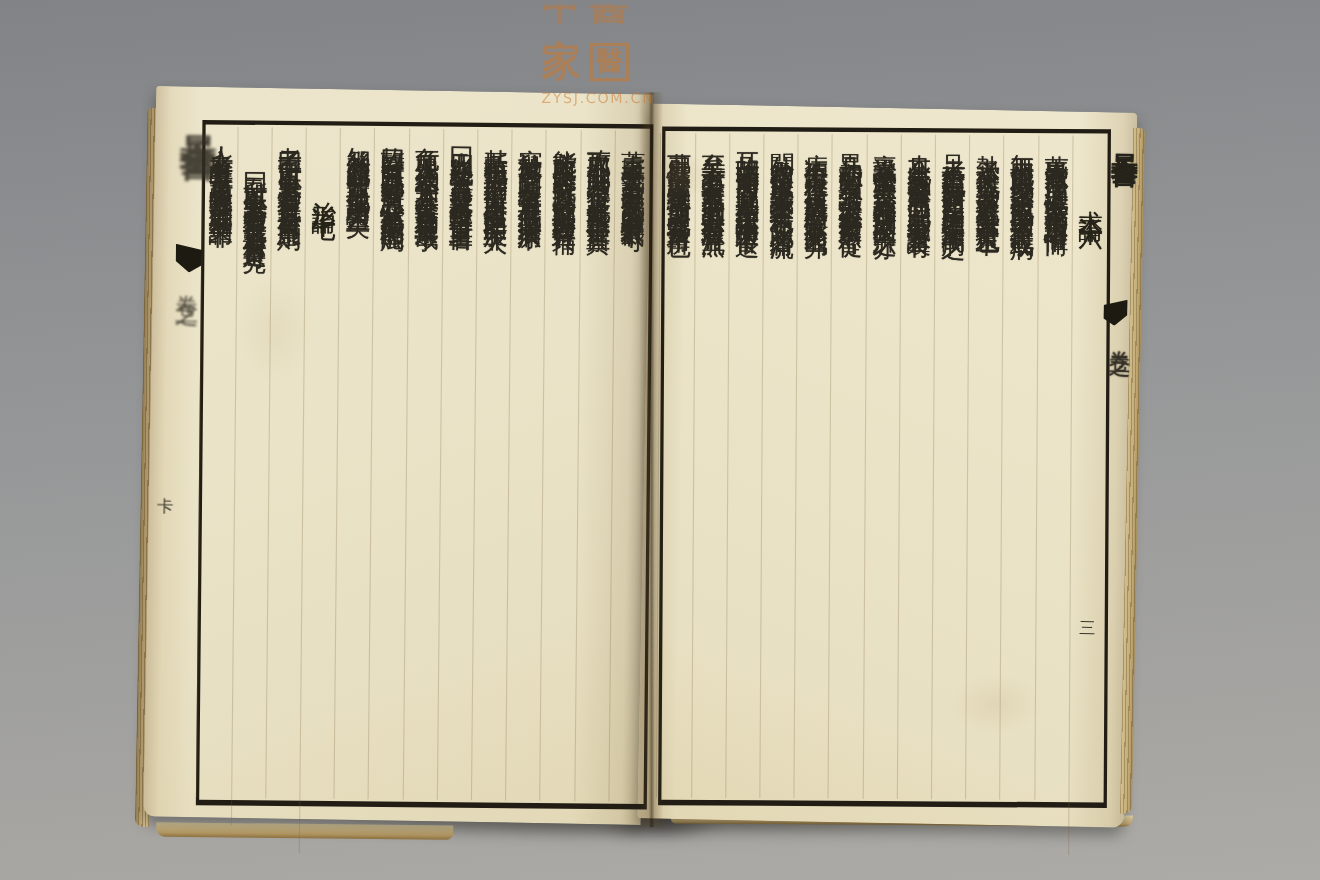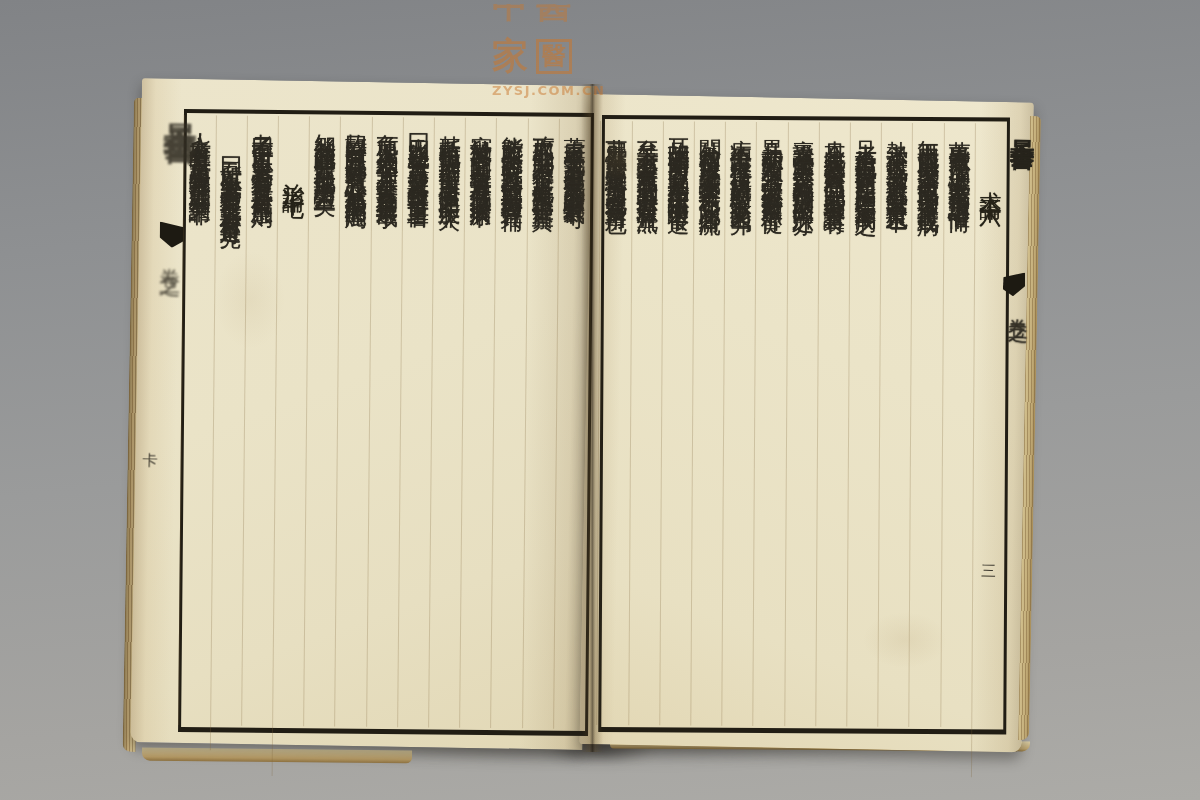--- a/index.html
+++ b/index.html
@@ -105,21 +105,21 @@
 
   
   .wm{position:absolute;left:492px;top:4px;width:140px;z-index:7;color:#c9772e;
     opacity:.55;text-align:left;font-family:"DejaVu Sans",sans-serif;}
   .wm-row1{height:26px;overflow:hidden;display:flex;align-items:flex-end;
     font-size:36px;font-weight:bold;letter-spacing:8px;opacity:.8;}
   .wm-row2{display:flex;align-items:center;gap:8px;margin-top:2px;}
   .wm-char{font-size:36px;font-weight:bold;}
   .wm-seal{display:inline-block;border:3px solid currentColor;font-size:24px;
     font-weight:bold;padding:1px 3px;line-height:1.1;}
-  .wm-url{margin-top:2px;font-size:13px;font-weight:bold;letter-spacing:1.5px;opacity:.9;}
+  .wm-url{margin-top:2px;font-size:13px;font-weight:normal;letter-spacing:1.5px;opacity:.9;}
 </style>
 </head>
 <body>
 
 <div class="stage">
 
   <div class="book-shadow"></div>
   <div class="fold-bottom-shadow"></div>
 
   <div class="stack stack-left"></div>

